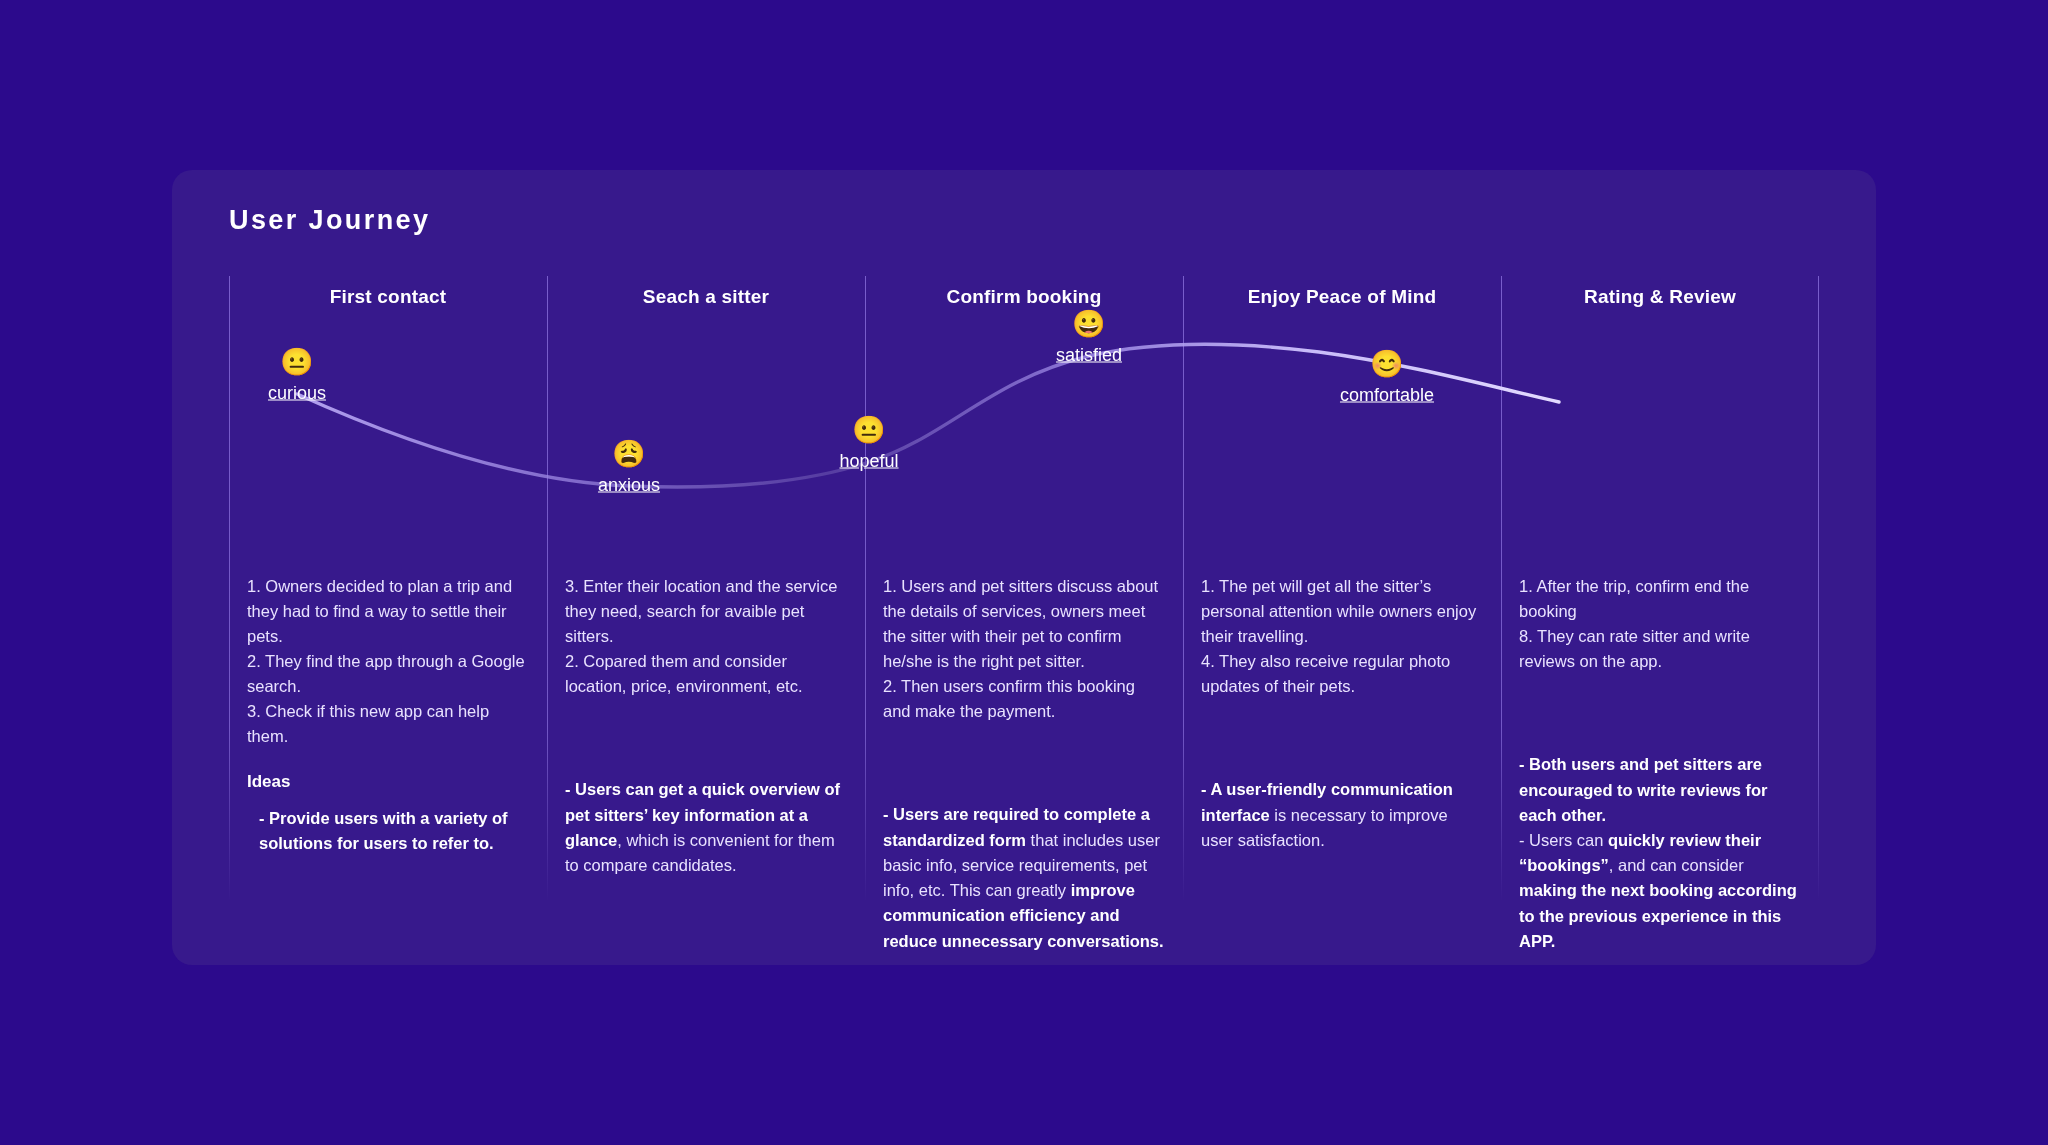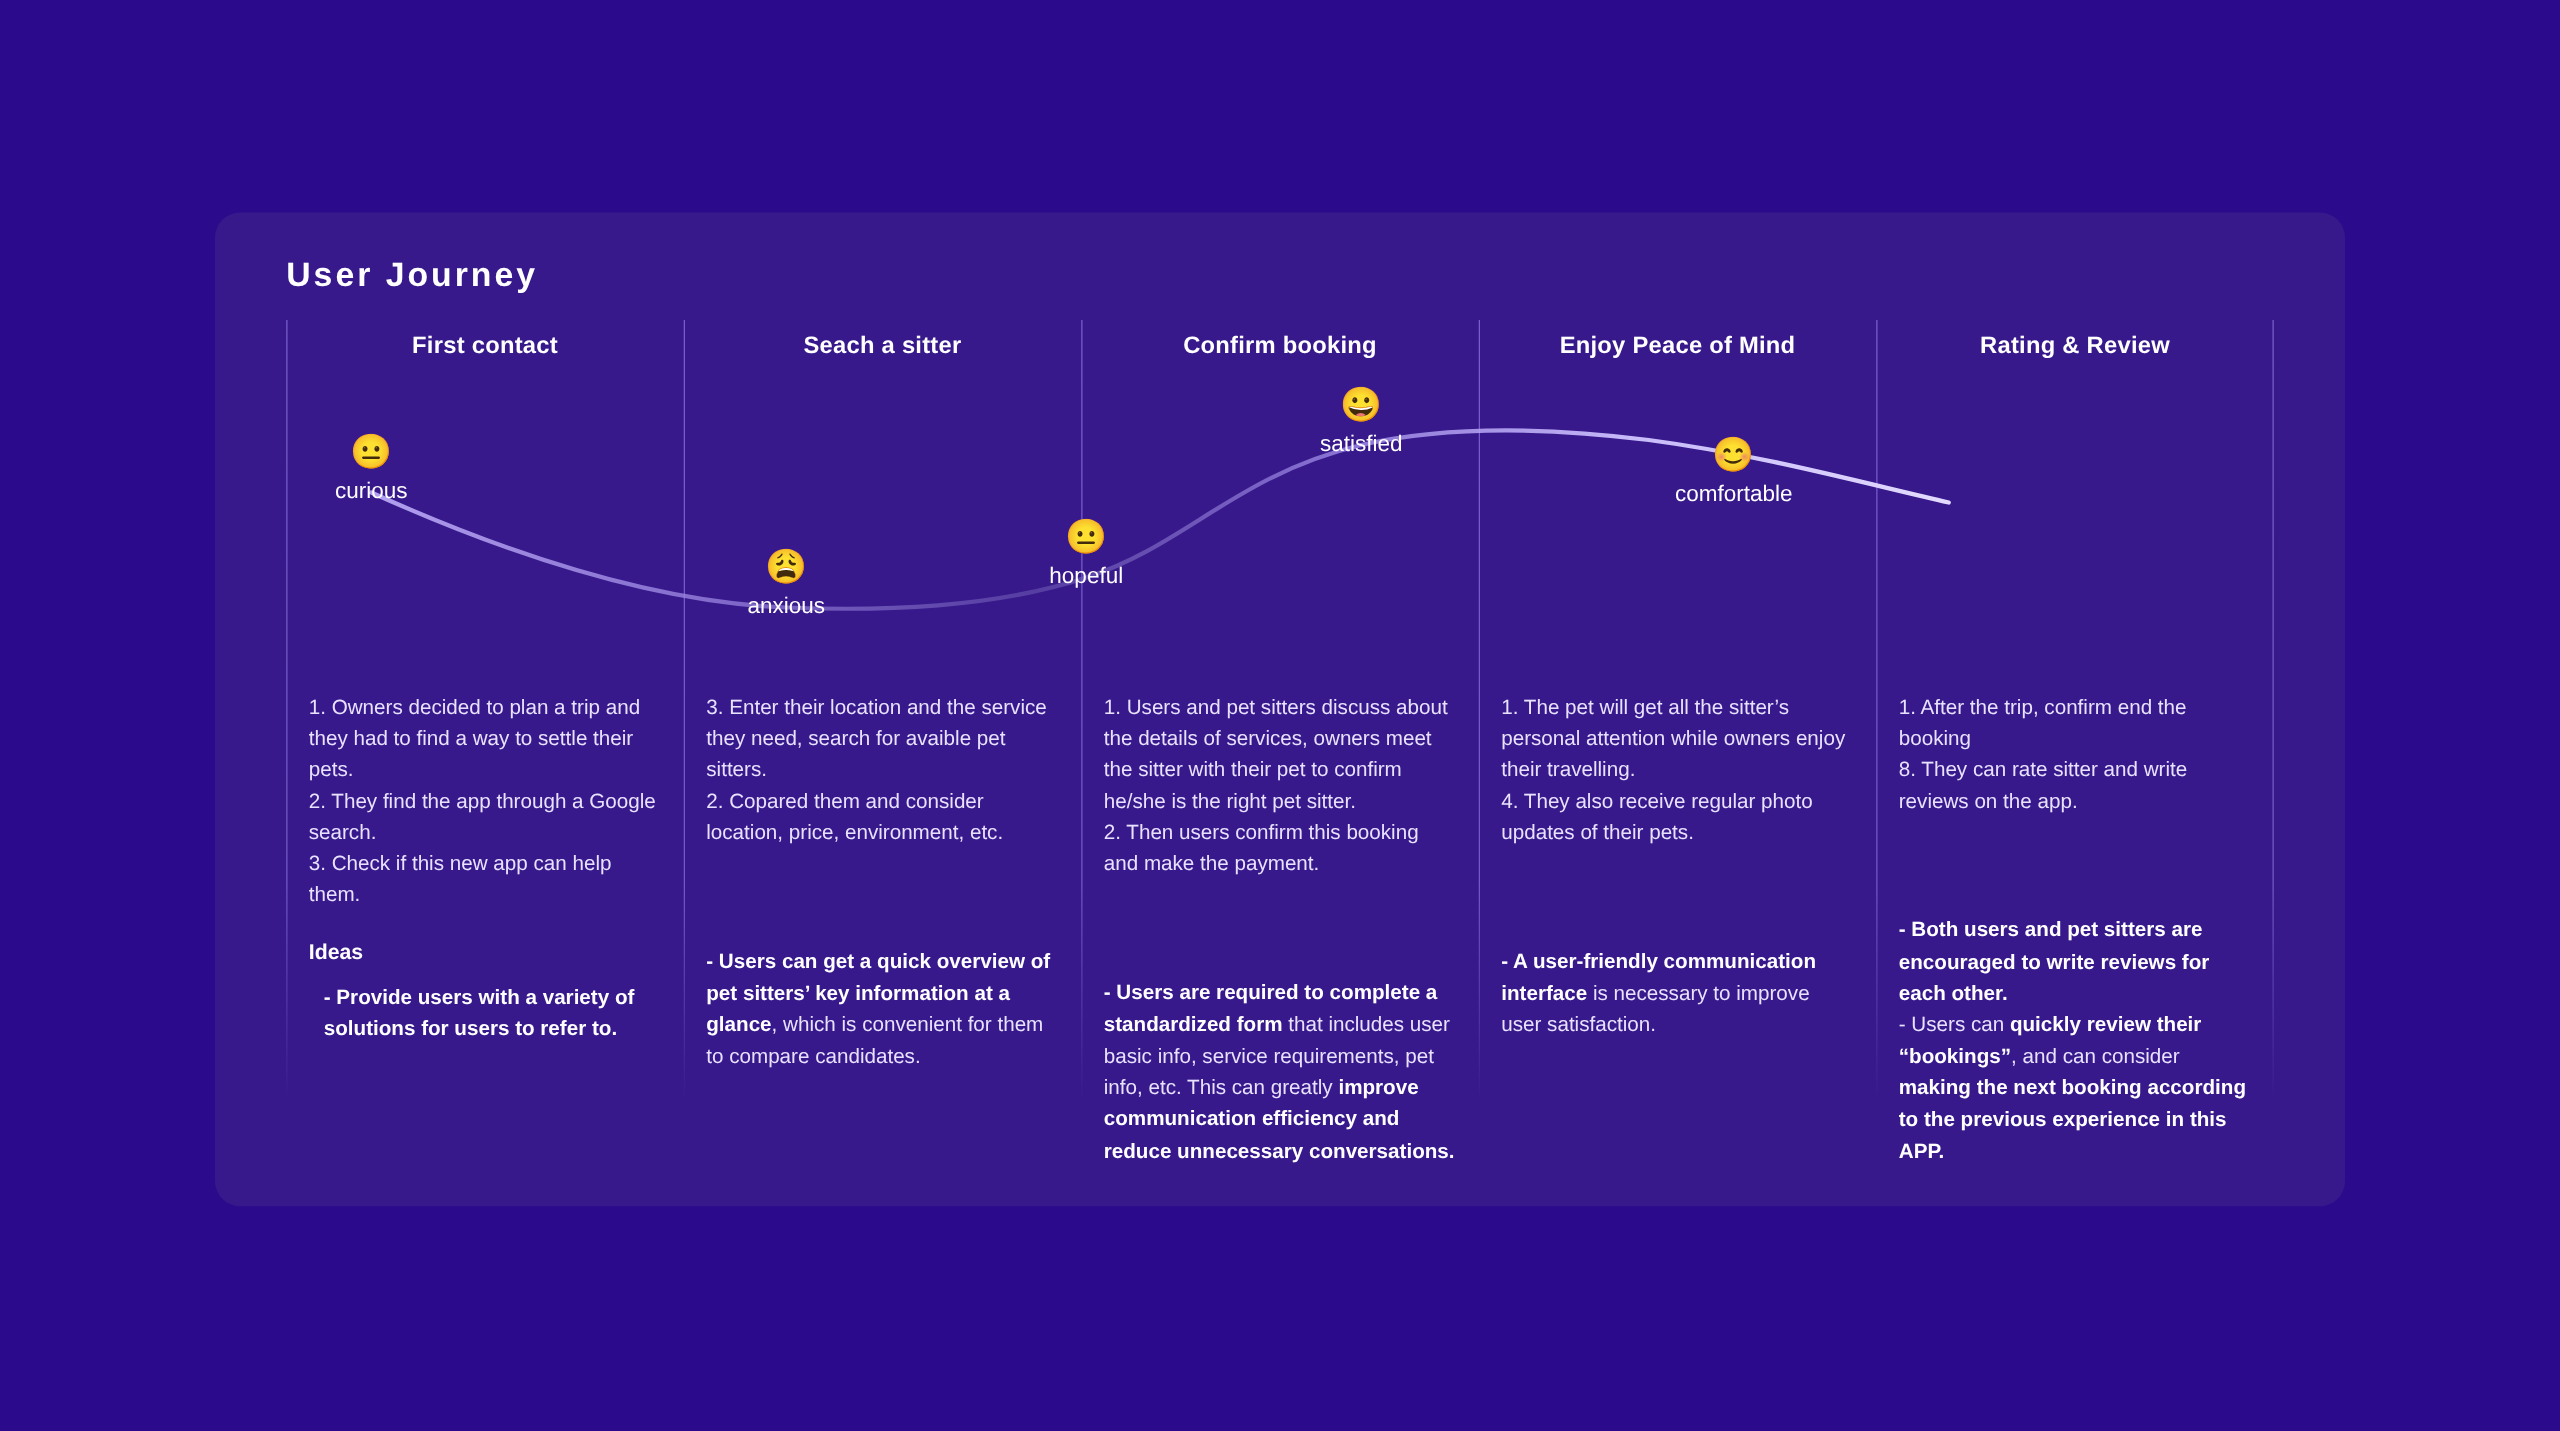--- a/index.html
+++ b/index.html
@@ -42,21 +42,21 @@
     font-weight: bold;
     color: #ffffff;
     letter-spacing: 2.4px;
     white-space: nowrap;
   }
 
   
   #columns {
     position: absolute;
     left: 57px;
-    top: 86px;
+    top: 106px;
     width: 1590px;
     height: 625px;
     display: flex;
   }
 
   .col {
     position: relative;
     flex: 1 1 0;
     box-sizing: border-box;
     padding: 0 18px;
@@ -115,20 +115,21 @@
     font-size: 27px;
     line-height: 1;
     display: block;
   }
   .emotion-label {
     display: block;
     margin-top: 7px;
     font-size: 18px;
     color: #ffffff;
     white-space: nowrap;
+    text-decoration: underline;
   }
 
   
   .col-body {
     position: absolute;
     left: 18px;
     right: 18px;
     top: 298px;
   }
 

